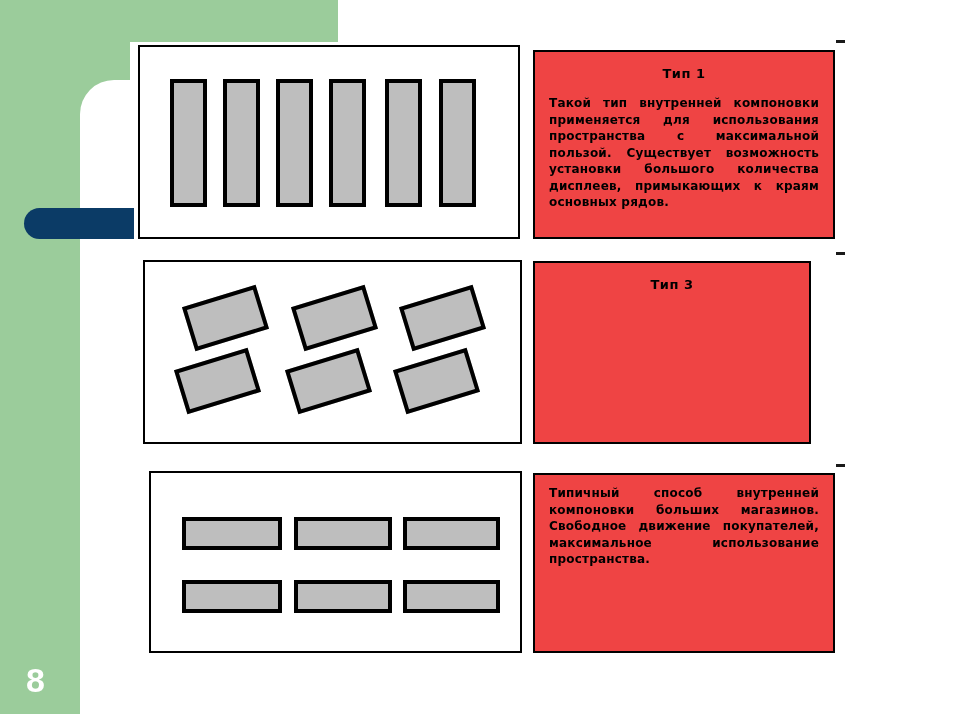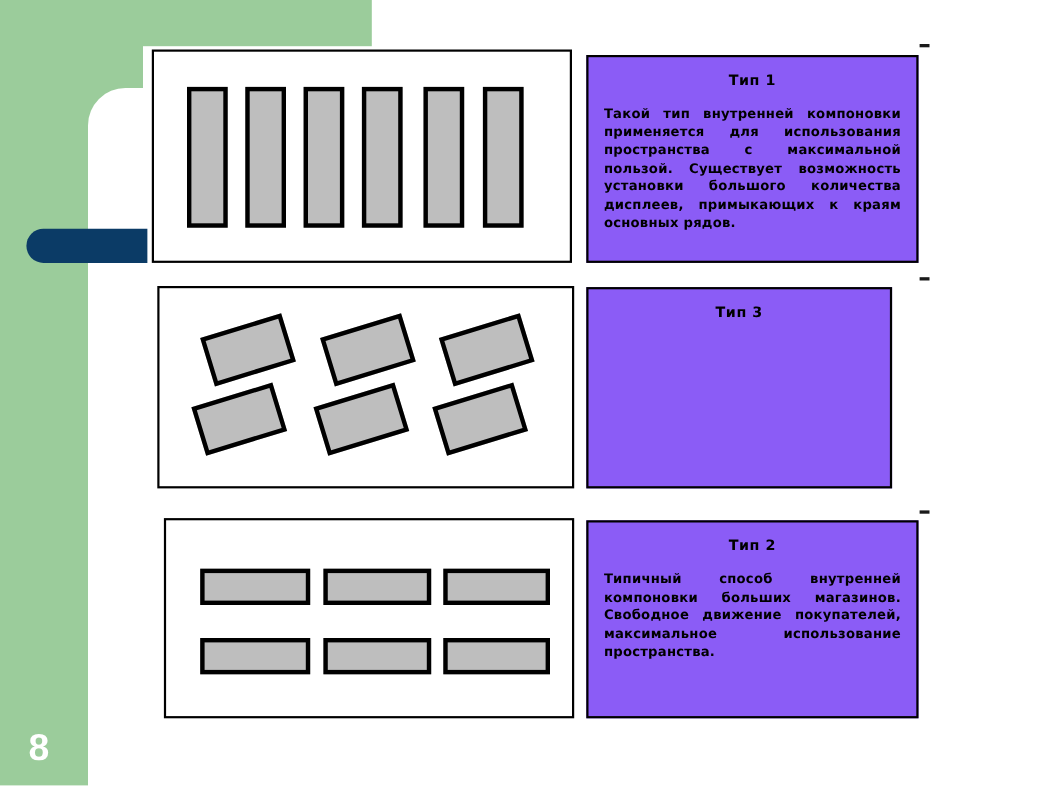--- a/index.html
+++ b/index.html
@@ -90,21 +90,21 @@
     position: absolute;
     background: #BEBEBE;
     border: 4px solid #000000;
     box-sizing: border-box;
     transform: rotate(-17deg);
   }
 
   
   .text-card {
     position: absolute;
-    background: #8b5cf6;
+    background: #ef4444;
     border: 2px solid #000000;
     box-sizing: border-box;
     padding: 10px 14px 10px 14px;
   }
   #text-card-1 { left: 533px; top: 50px;  width: 302px; height: 189px; }
   #text-card-2 { left: 533px; top: 261px; width: 278px; height: 183px; }
   #text-card-3 { left: 533px; top: 473px; width: 302px; height: 180px; }
 
   .card-title {
     text-align: center;
@@ -182,17 +182,16 @@
     <div class="card-body">Такой тип внутренней компоновки применяется для использования пространства с максимальной пользой. Существует возможность установки большого количества дисплеев, примыкающих к краям основных рядов.</div>
   </div>
 
   <div class="card-tick" id="card-tick-2"></div>
   <div class="text-card" id="text-card-2">
     <div class="card-title">Тип 3</div>
   </div>
 
   <div class="card-tick" id="card-tick-3"></div>
   <div class="text-card" id="text-card-3">
-    <div class="card-title">Тип 2</div>
     <div class="card-body">Типичный способ внутренней компоновки больших магазинов. Свободное движение покупателей, максимальное использование пространства.</div>
   </div>
 
 </div>
 
 </body></html>

